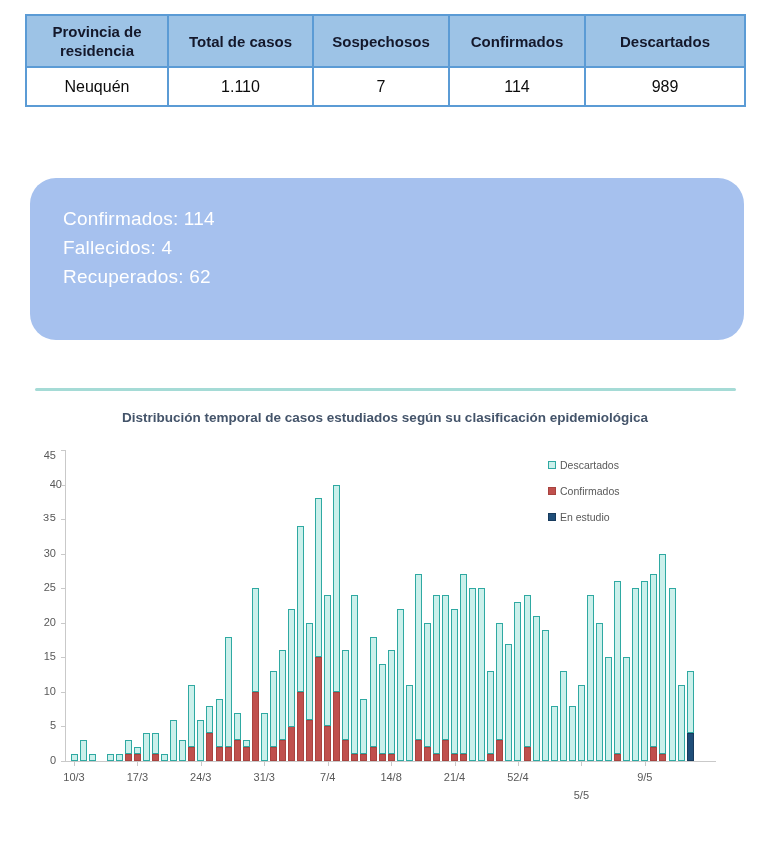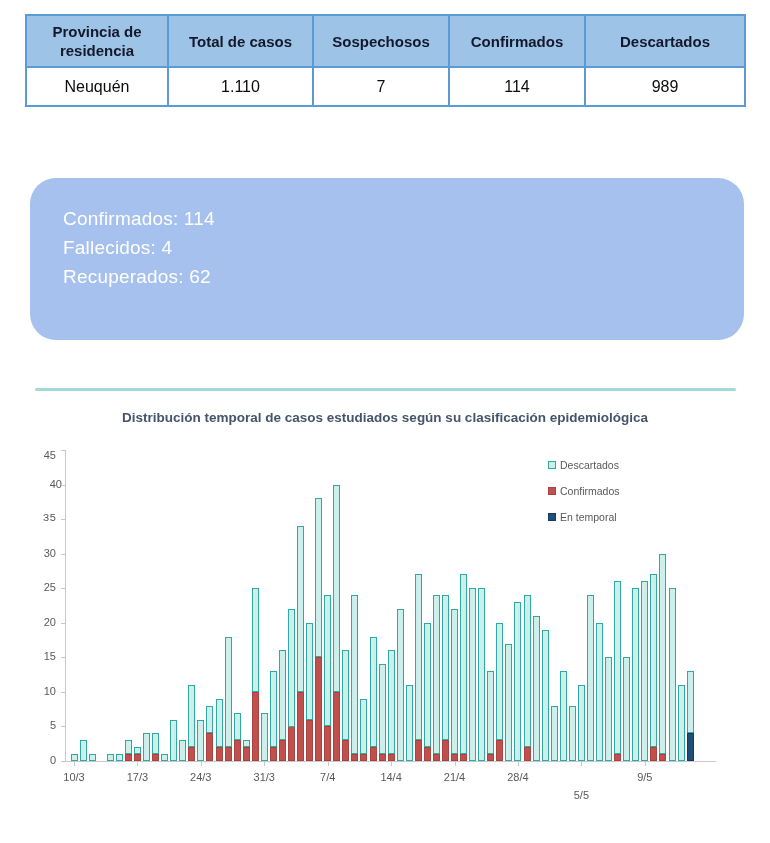--- a/index.html
+++ b/index.html
@@ -108,25 +108,25 @@
         <div class="xlab" style="left: 47px; top: 366px;">10/3</div>
         <div class="axis" style="left: 137.4px; top: 357px; width: 1px; height: 4px;"></div>
         <div class="xlab" style="left: 110.4px; top: 366px;">17/3</div>
         <div class="axis" style="left: 200.8px; top: 357px; width: 1px; height: 4px;"></div>
         <div class="xlab" style="left: 173.8px; top: 366px;">24/3</div>
         <div class="axis" style="left: 264.3px; top: 357px; width: 1px; height: 4px;"></div>
         <div class="xlab" style="left: 237.3px; top: 366px;">31/3</div>
         <div class="axis" style="left: 327.7px; top: 357px; width: 1px; height: 4px;"></div>
         <div class="xlab" style="left: 300.7px; top: 366px;">7/4</div>
         <div class="axis" style="left: 391.1px; top: 357px; width: 1px; height: 4px;"></div>
-        <div class="xlab" style="left: 364.1px; top: 366px;">14/4</div>
+        <div class="xlab" style="left: 364.1px; top: 366px;">14/8</div>
         <div class="axis" style="left: 454.5px; top: 357px; width: 1px; height: 4px;"></div>
         <div class="xlab" style="left: 427.5px; top: 366px;">21/4</div>
         <div class="axis" style="left: 517.9px; top: 357px; width: 1px; height: 4px;"></div>
-        <div class="xlab" style="left: 490.9px; top: 366px;">28/4</div>
+        <div class="xlab" style="left: 490.9px; top: 366px;">52/4</div>
         <div class="axis" style="left: 581.4px; top: 357px; width: 1px; height: 4px;"></div>
         <div class="xlab" style="left: 554.4px; top: 384px;">5/5</div>
         <div class="axis" style="left: 644.8px; top: 357px; width: 1px; height: 4px;"></div>
         <div class="xlab" style="left: 617.8px; top: 366px;">9/5</div>
         <div class="seg" style="left: 70.5px; top: 349.1px; height: 6.9px; background: rgb(203, 240, 235); border: 1px solid rgb(47, 169, 162);"></div>
         <div class="seg" style="left: 79.6px; top: 335.3px; height: 20.7px; background: rgb(203, 240, 235); border: 1px solid rgb(47, 169, 162);"></div>
         <div class="seg" style="left: 88.6px; top: 349.1px; height: 6.9px; background: rgb(203, 240, 235); border: 1px solid rgb(47, 169, 162);"></div>
         <div class="seg" style="left: 106.7px; top: 349.1px; height: 6.9px; background: rgb(203, 240, 235); border: 1px solid rgb(47, 169, 162);"></div>
         <div class="seg" style="left: 115.8px; top: 349.1px; height: 6.9px; background: rgb(203, 240, 235); border: 1px solid rgb(47, 169, 162);"></div>
         <div class="seg" style="left: 124.9px; top: 349.1px; height: 6.9px; background: rgb(192, 80, 77); border: 1px solid rgb(168, 67, 63);"></div>
@@ -234,17 +234,17 @@
     <div class="legend-item" style="top:54px">
       <span class="legend-swatch" style="background: rgb(203, 240, 235); border: 1px solid rgb(47, 169, 162);"></span>
       <span class="legend-label">Descartados</span>
     </div>
     <div class="legend-item" style="top:80px">
       <span class="legend-swatch" style="background: rgb(192, 80, 77); border: 1px solid rgb(168, 67, 63);"></span>
       <span class="legend-label">Confirmados</span>
     </div>
     <div class="legend-item" style="top:106px">
       <span class="legend-swatch" style="background: rgb(31, 78, 121); border: 1px solid rgb(23, 58, 92);"></span>
-      <span class="legend-label">En temporal</span>
+      <span class="legend-label">En estudio</span>
     </div>
   </div>
 
 </div>
 
 </body></html>

